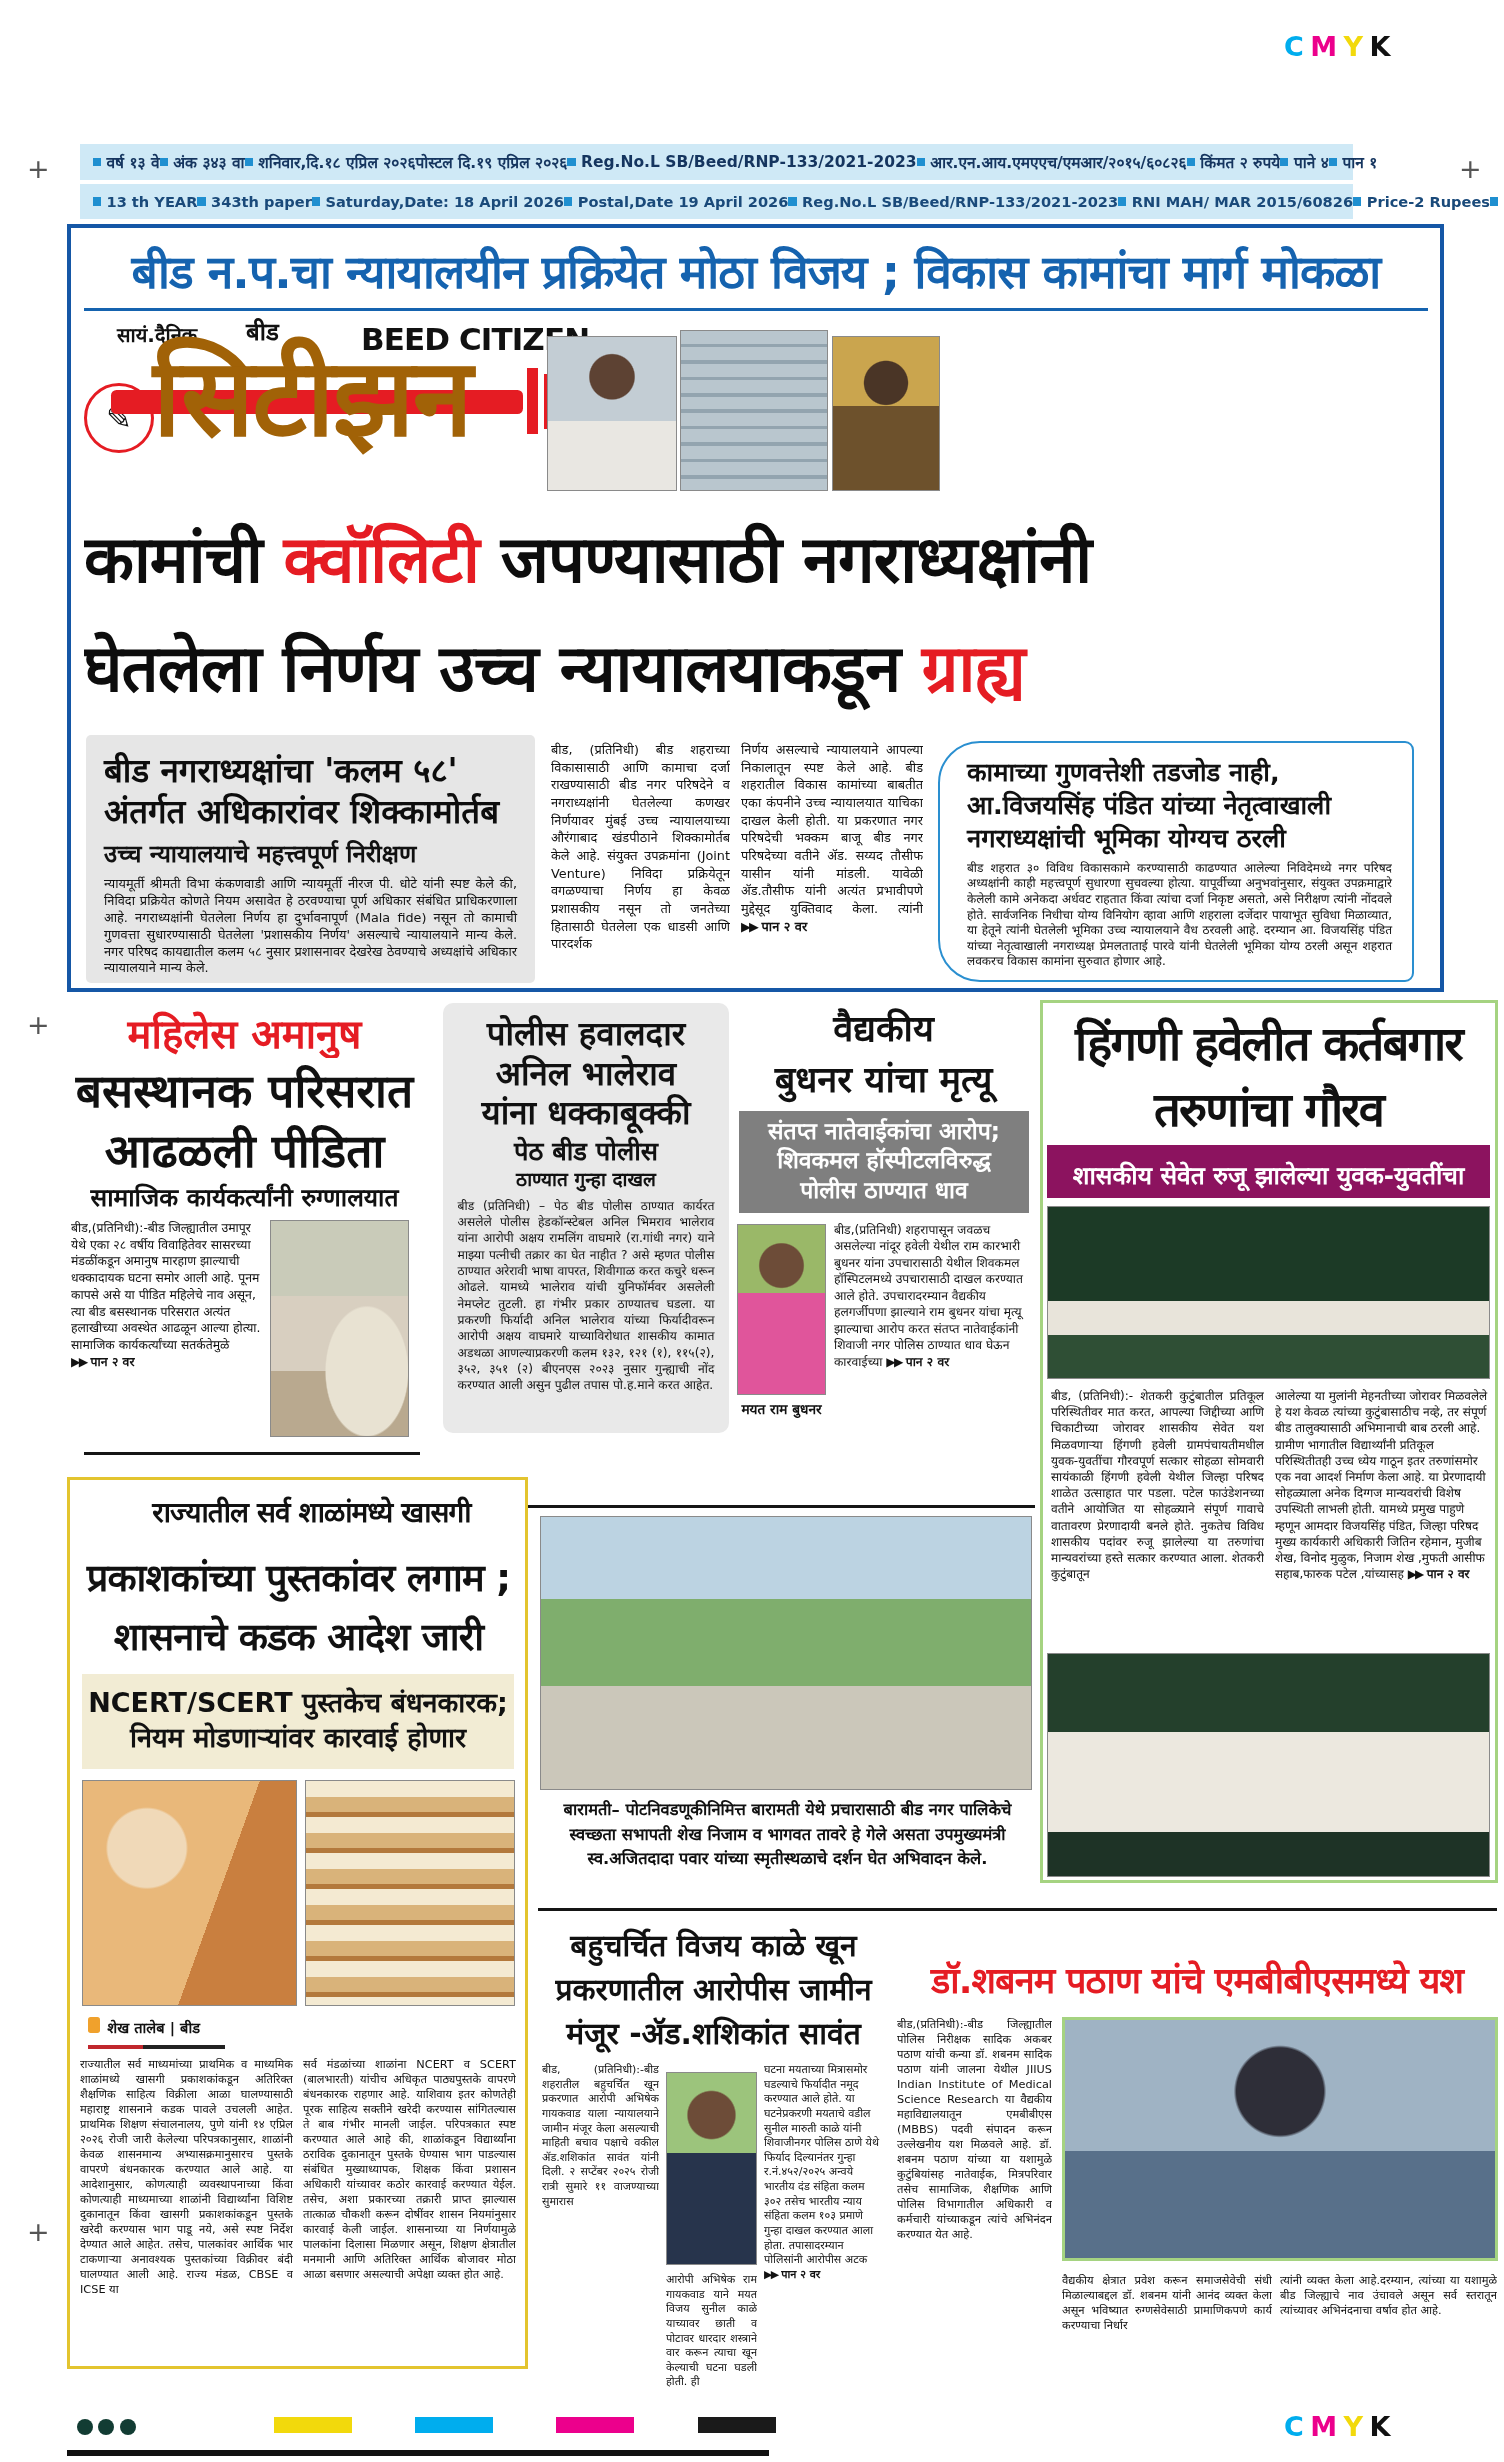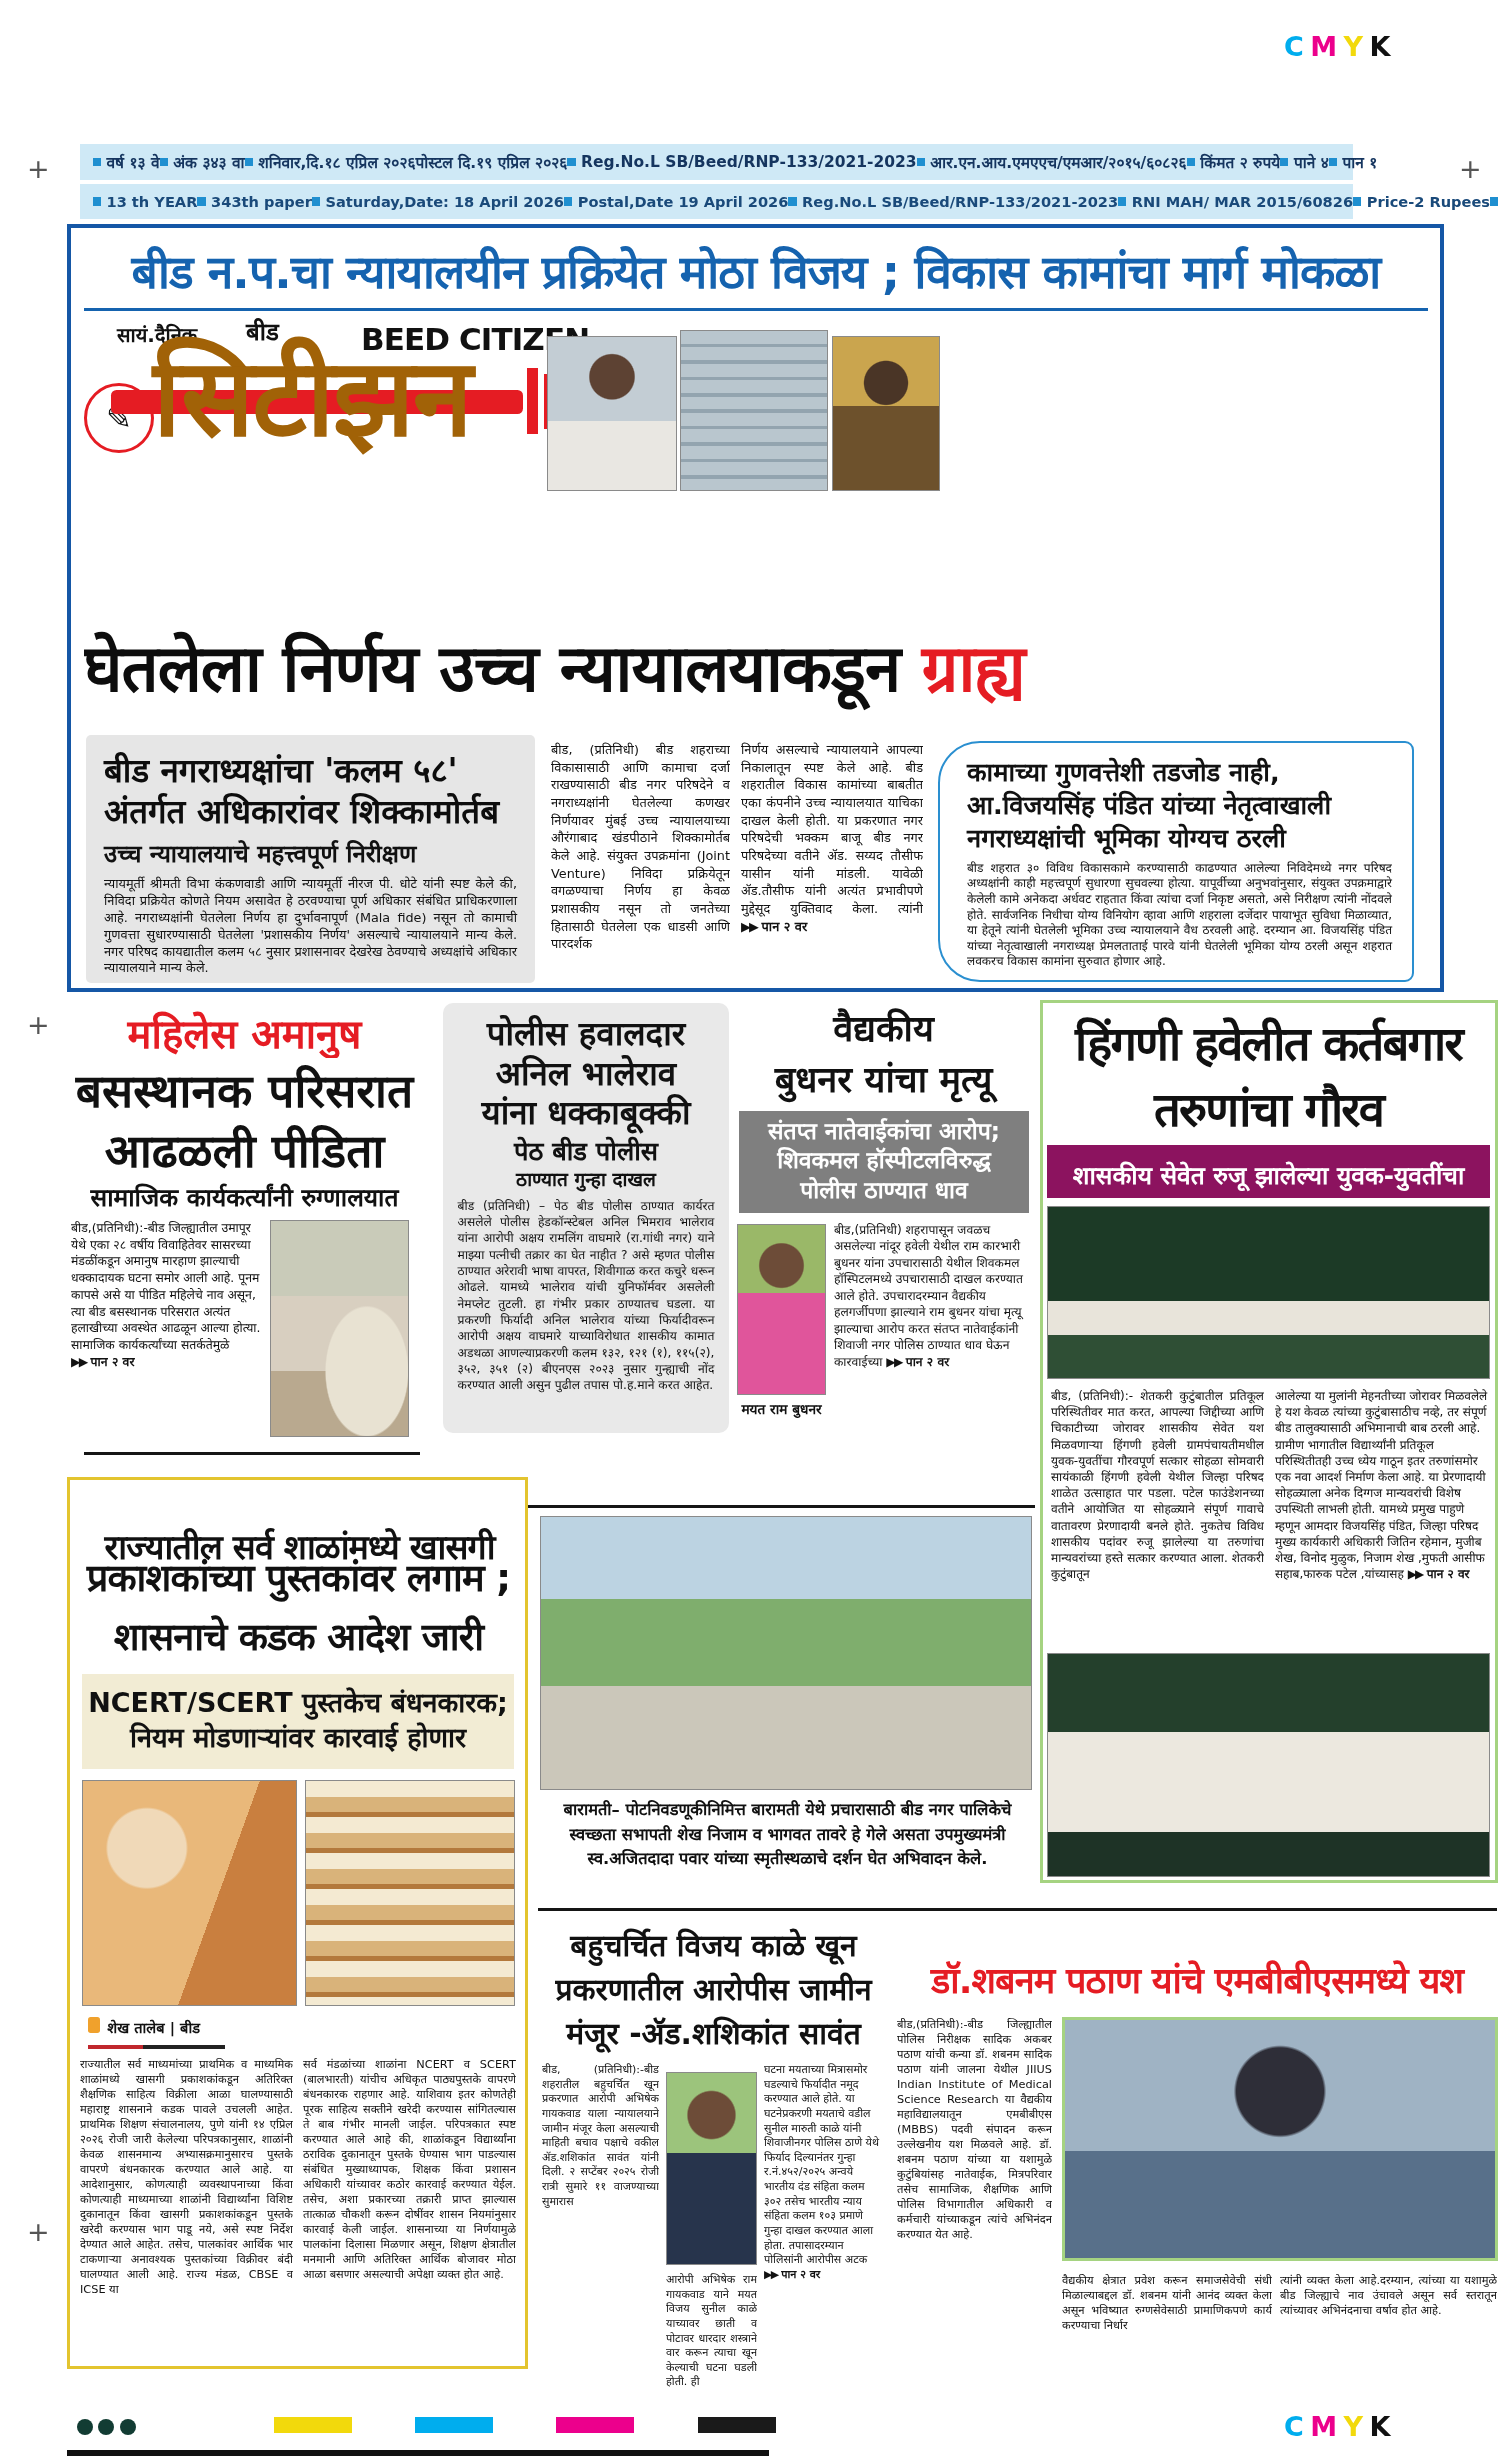--- a/index.html
+++ b/index.html
@@ -180,20 +180,21 @@
   <div class="abs nibbar" style="left:544px;top:374px;width:8.2px;height:55px;"></div>
   <div class="abs nib" style="left:556px;top:376px;"></div>
   <div class="abs logo" style="left:153px;top:339px;width:429px;height:157px;">सिटीझन</div>
   <div class="abs bold" style="left:246px;top:314px;font-size:24px;">बीड</div>
   <div class="abs xbold" style="left:361px;top:321px;font-size:31px;letter-spacing:-0.9px;">BEED CITIZEN</div>
 
   <div class="abs photo ph-man1" style="left:547px;top:336px;width:130px;height:155px;"></div>
   <div class="abs photo ph-bldg" style="left:680px;top:330px;width:148px;height:161px;"></div>
   <div class="abs photo ph-woman" style="left:832px;top:336px;width:108px;height:155px;"></div>
 
+  <div class="abs bigh ovh" style="left:84px;top:513px;width:1341px;height:93px;"><span>कामांची </span><span class="redword">क्वॉलिटी</span><span> जपण्यासाठी नगराध्यक्षांनी</span></div>
   <div class="abs bigh ovh" style="left:84px;top:622px;width:1341px;height:93px;"><span>घेतलेला निर्णय उच्च न्यायालयाकडून </span><span class="redword">ग्राह्य</span></div>
 
   <div class="abs greybox ovh" style="left:86px;top:735px;width:449px;height:248px;">
     <div class="gb-t">बीड नगराध्यक्षांचा 'कलम ५८'</div>
     <div class="gb-t">अंतर्गत अधिकारांवर शिक्कामोर्तब</div>
     <div class="gb-s">उच्च न्यायालयाचे महत्त्वपूर्ण निरीक्षण</div>
     <div class="gb-b j">न्यायमूर्ती श्रीमती विभा कंकणवाडी आणि न्यायमूर्ती नीरज पी. धोटे यांनी स्पष्ट केले की, निविदा प्रक्रियेत कोणते नियम असावेत हे ठरवण्याचा पूर्ण अधिकार संबंधित प्राधिकरणाला आहे. नगराध्यक्षांनी घेतलेला निर्णय हा दुर्भावनापूर्ण (Mala fide) नसून तो कामाची गुणवत्ता सुधारण्यासाठी घेतलेला 'प्रशासकीय निर्णय' असल्याचे न्यायालयाने मान्य केले.  नगर परिषद कायद्यातील कलम ५८ नुसार प्रशासनावर देखरेख ठेवण्याचे अध्यक्षांचे अधिकार न्यायालयाने मान्य केले.</div>
   </div>
   <div class="abs colbody j ovh" style="left:551px;top:741px;width:179px;height:241px;">बीड, (प्रतिनिधी) बीड शहराच्या विकासासाठी आणि कामाचा दर्जा राखण्यासाठी बीड नगर परिषदेने व नगराध्यक्षांनी घेतलेल्या कणखर निर्णयावर मुंबई उच्च न्यायालयाच्या औरंगाबाद खंडपीठाने शिक्कामोर्तब केले आहे. संयुक्त उपक्रमांना (Joint Venture) निविदा प्रक्रियेतून वगळण्याचा निर्णय हा केवळ प्रशासकीय नसून तो जनतेच्या हितासाठी घेतलेला एक धाडसी आणि पारदर्शक</div>
   <div class="abs colbody j ovh" style="left:741px;top:741px;width:182px;height:241px;"><span>निर्णय असल्याचे न्यायालयाने आपल्या निकालातून स्पष्ट केले आहे. बीड शहरातील विकास कामांच्या बाबतीत एका कंपनीने उच्च न्यायालयात याचिका दाखल केली होती. या प्रकरणात नगर परिषदेची भक्कम बाजू बीड नगर परिषदेच्या वतीने ॲड. सय्यद तौसीफ यासीन यांनी मांडली. यावेळी ॲड.तौसीफ यांनी अत्यंत प्रभावीपणे मुद्देसूद युक्तिवाद केला. त्यांनी</span> <span class="jump"><span class="arr">▶▶</span> <span>पान २ वर</span></span></div>
@@ -245,21 +246,21 @@
   <div class="abs submag ctr ovh" style="left:1047px;top:1145px;width:443px;height:53px;font-size:24.6px;padding-top:12.8px;">शासकीय सेवेत रुजू झालेल्या युवक-युवतींचा सत्कार</div>
   <div class="abs photo ph-night" style="left:1047px;top:1206px;width:443px;height:173px;"></div>
   <div class="abs j ovh" style="left:1051px;top:1388px;width:213px;height:259px;font-size:12px;line-height:1.35;">बीड, (प्रतिनिधी):- शेतकरी कुटुंबातील प्रतिकूल परिस्थितीवर मात करत, आपल्या जिद्दीच्या आणि चिकाटीच्या जोरावर शासकीय सेवेत यश मिळवणाऱ्या हिंगणी हवेली ग्रामपंचायतीमधील युवक-युवतींचा गौरवपूर्ण सत्कार सोहळा सोमवारी सायंकाळी हिंगणी हवेली येथील जिल्हा परिषद शाळेत उत्साहात पार पडला. पटेल फाउंडेशनच्या वतीने आयोजित या सोहळ्याने संपूर्ण गावाचे वातावरण प्रेरणादायी बनले होते. नुकतेच विविध शासकीय पदांवर रुजू झालेल्या या तरुणांचा मान्यवरांच्या हस्ते सत्कार करण्यात आला. शेतकरी कुटुंबातून</div>
   <div class="abs ovh" style="left:1275px;top:1388px;width:215px;height:259px;font-size:12px;line-height:1.35;">
     <span class="j">आलेल्या या मुलांनी मेहनतीच्या जोरावर मिळवलेले हे यश केवळ त्यांच्या कुटुंबासाठीच नव्हे, तर संपूर्ण बीड तालुक्यासाठी अभिमानाची बाब ठरली आहे. ग्रामीण भागातील विद्यार्थ्यांनी प्रतिकूल परिस्थितीतही उच्च ध्येय गाठून इतर तरुणांसमोर एक नवा आदर्श निर्माण केला आहे. या प्रेरणादायी सोहळ्याला अनेक दिग्गज मान्यवरांची विशेष उपस्थिती लाभली होती. यामध्ये प्रमुख पाहुणे म्हणून आमदार विजयसिंह पंडित, जिल्हा परिषद मुख्य कार्यकारी अधिकारी जितिन रहेमान, मुजीब शेख, विनोद मुळुक, निजाम शेख ,मुफती आसीफ सहाब,फारुक पटेल ,यांच्यासह</span>
     <span class="jump"><span class="arr">▶▶</span> <span>पान २ वर</span></span>
   </div>
   <div class="abs photo ph-night2" style="left:1047px;top:1653px;width:443px;height:224px;"></div>
 
   <div class="abs ylwbox" style="left:67px;top:1477px;width:461px;height:892px;"></div>
-  <div class="abs xbold ctr ovh" style="left:74px;top:1492px;width:451px;height:53px;font-size:34px;letter-spacing:-0.9px;margin-top:31px;">राज्यातील सर्व शाळांमध्ये खासगी</div>
+  <div class="abs xbold ctr ovh" style="left:86px;top:1492px;width:451px;height:53px;font-size:28px;letter-spacing:-0.9px;">राज्यातील सर्व शाळांमध्ये खासगी</div>
   <div class="abs xbold ctr ovh" style="left:73px;top:1550px;width:451px;height:53px;font-size:38px;letter-spacing:-0.9px;">प्रकाशकांच्या पुस्तकांवर लगाम ;</div>
   <div class="abs xbold ctr ovh" style="left:73px;top:1609px;width:451px;height:53px;font-size:38px;letter-spacing:-0.9px;">शासनाचे कडक आदेश जारी</div>
   <div class="abs subcream ctr ovh" style="left:82px;top:1674px;width:432px;height:95px;padding-top:11px;font-size:27px;line-height:1.3;">
     <div>NCERT/SCERT पुस्तकेच बंधनकारक;</div>
     <div>नियम मोडणाऱ्यांवर कारवाई होणार</div>
   </div>
   <div class="abs photo ph-child" style="left:82px;top:1780px;width:215px;height:226px;"></div>
   <div class="abs photo ph-books" style="left:305px;top:1780px;width:210px;height:226px;"></div>
   <div class="abs bold" style="left:88px;top:2017px;font-size:14.6px;"><span class="byicon"></span><span>शेख तालेब | बीड</span></div>
   <div class="abs bydiv" style="left:88px;top:2045px;width:137px;"></div>

